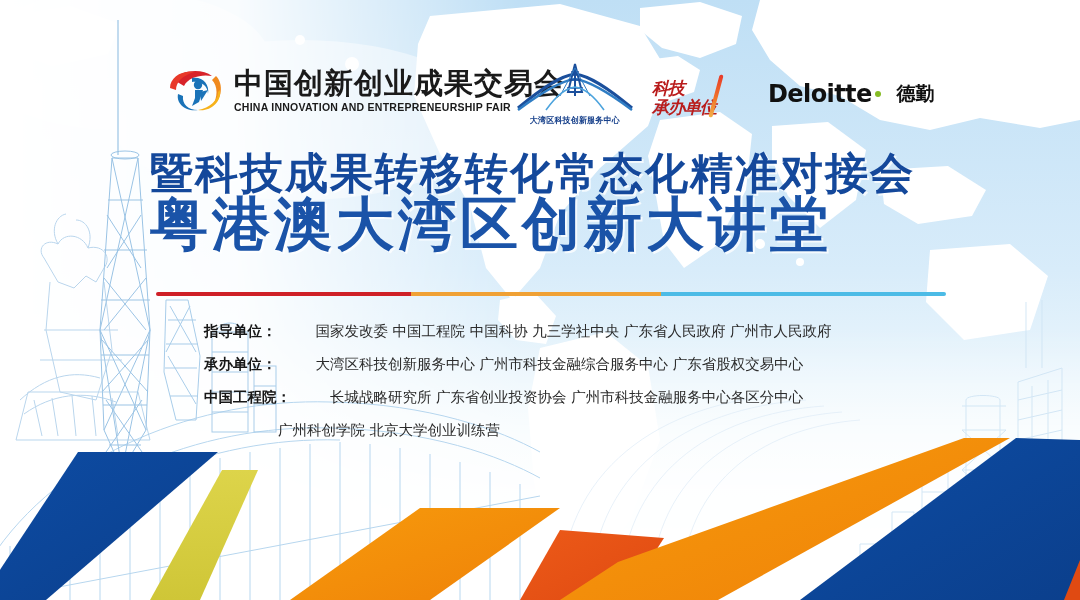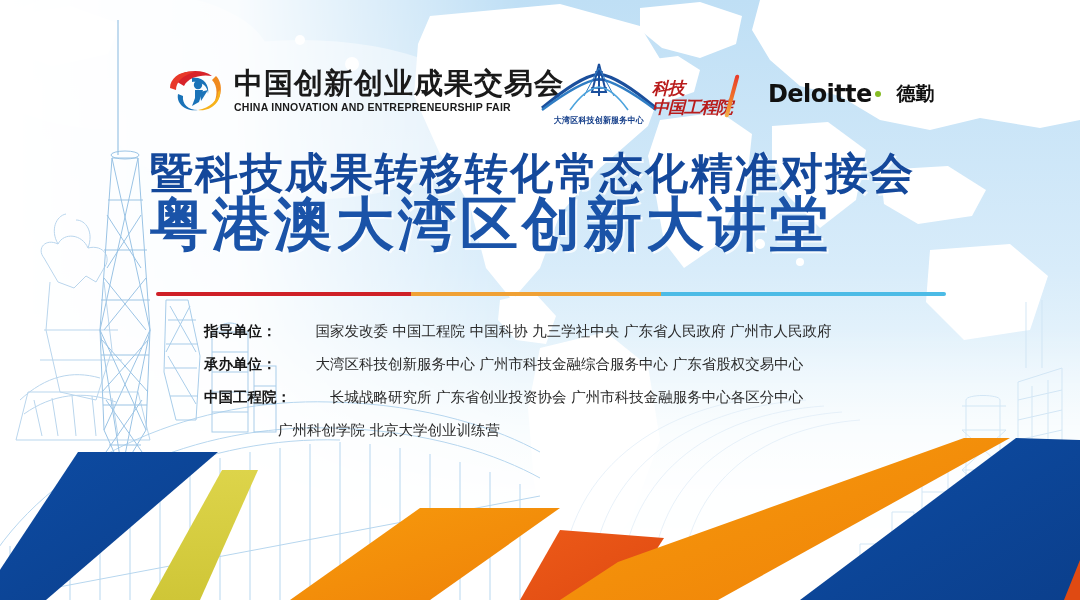--- a/index.html
+++ b/index.html
@@ -35,21 +35,21 @@
     font-family:"DejaVu Sans","Liberation Sans",sans-serif;
     font-size:29px;font-weight:bold;color:#1a1a1a;letter-spacing:1px;
     white-space:nowrap;
   }
   #logo-cief .en{
     font-size:10.5px;font-weight:bold;color:#1a1a1a;letter-spacing:.25px;
     white-space:nowrap;margin-top:4px;
   }
 
   
-  #logo-bay{left:540px;top:0px;flex-direction:column;align-items:center;}
+  #logo-bay{left:516px;top:0px;flex-direction:column;align-items:center;}
   #logo-bay .bridge{width:118px;height:52px;}
   #logo-bay .caption{
     font-size:8.5px;font-weight:bold;color:#17408b;letter-spacing:.2px;
     white-space:nowrap;margin-top:1px;
     transform:scaleX(.94);
   }
 
   
   #logo-fin{left:652px;top:18px;}
   #logo-fin .stack{position:relative;line-height:1;}
@@ -360,21 +360,21 @@
         <path d="M55 10 L63 10 M53 18 L65 18 M51 26 L67 26" stroke="#1b4f9c" stroke-width="1.4"></path>
         <path d="M59 6 L44 34 M59 6 L74 34" stroke="#2f7dc4" stroke-width="1"></path>
         <path d="M30 48 C40 34 50 26 59 25 C68 26 78 34 88 48" stroke="#4ba3dd" stroke-width="1.6" fill="none"></path>
       </svg>
       <div class="caption">大湾区科技创新服务中心</div>
     </div>
 
     <div class="logo" id="logo-fin">
       <div class="stack">
         <div class="l1">科技</div>
-        <div class="l2">中国工程院</div>
+        <div class="l2">承办单位</div>
         <span class="streak"></span>
       </div>
     </div>
 
     <div class="logo" id="logo-del">
       <span class="word">Deloitte</span>
       <span class="dot"></span>
       <span class="cn">德勤</span>
     </div>
   </div>

